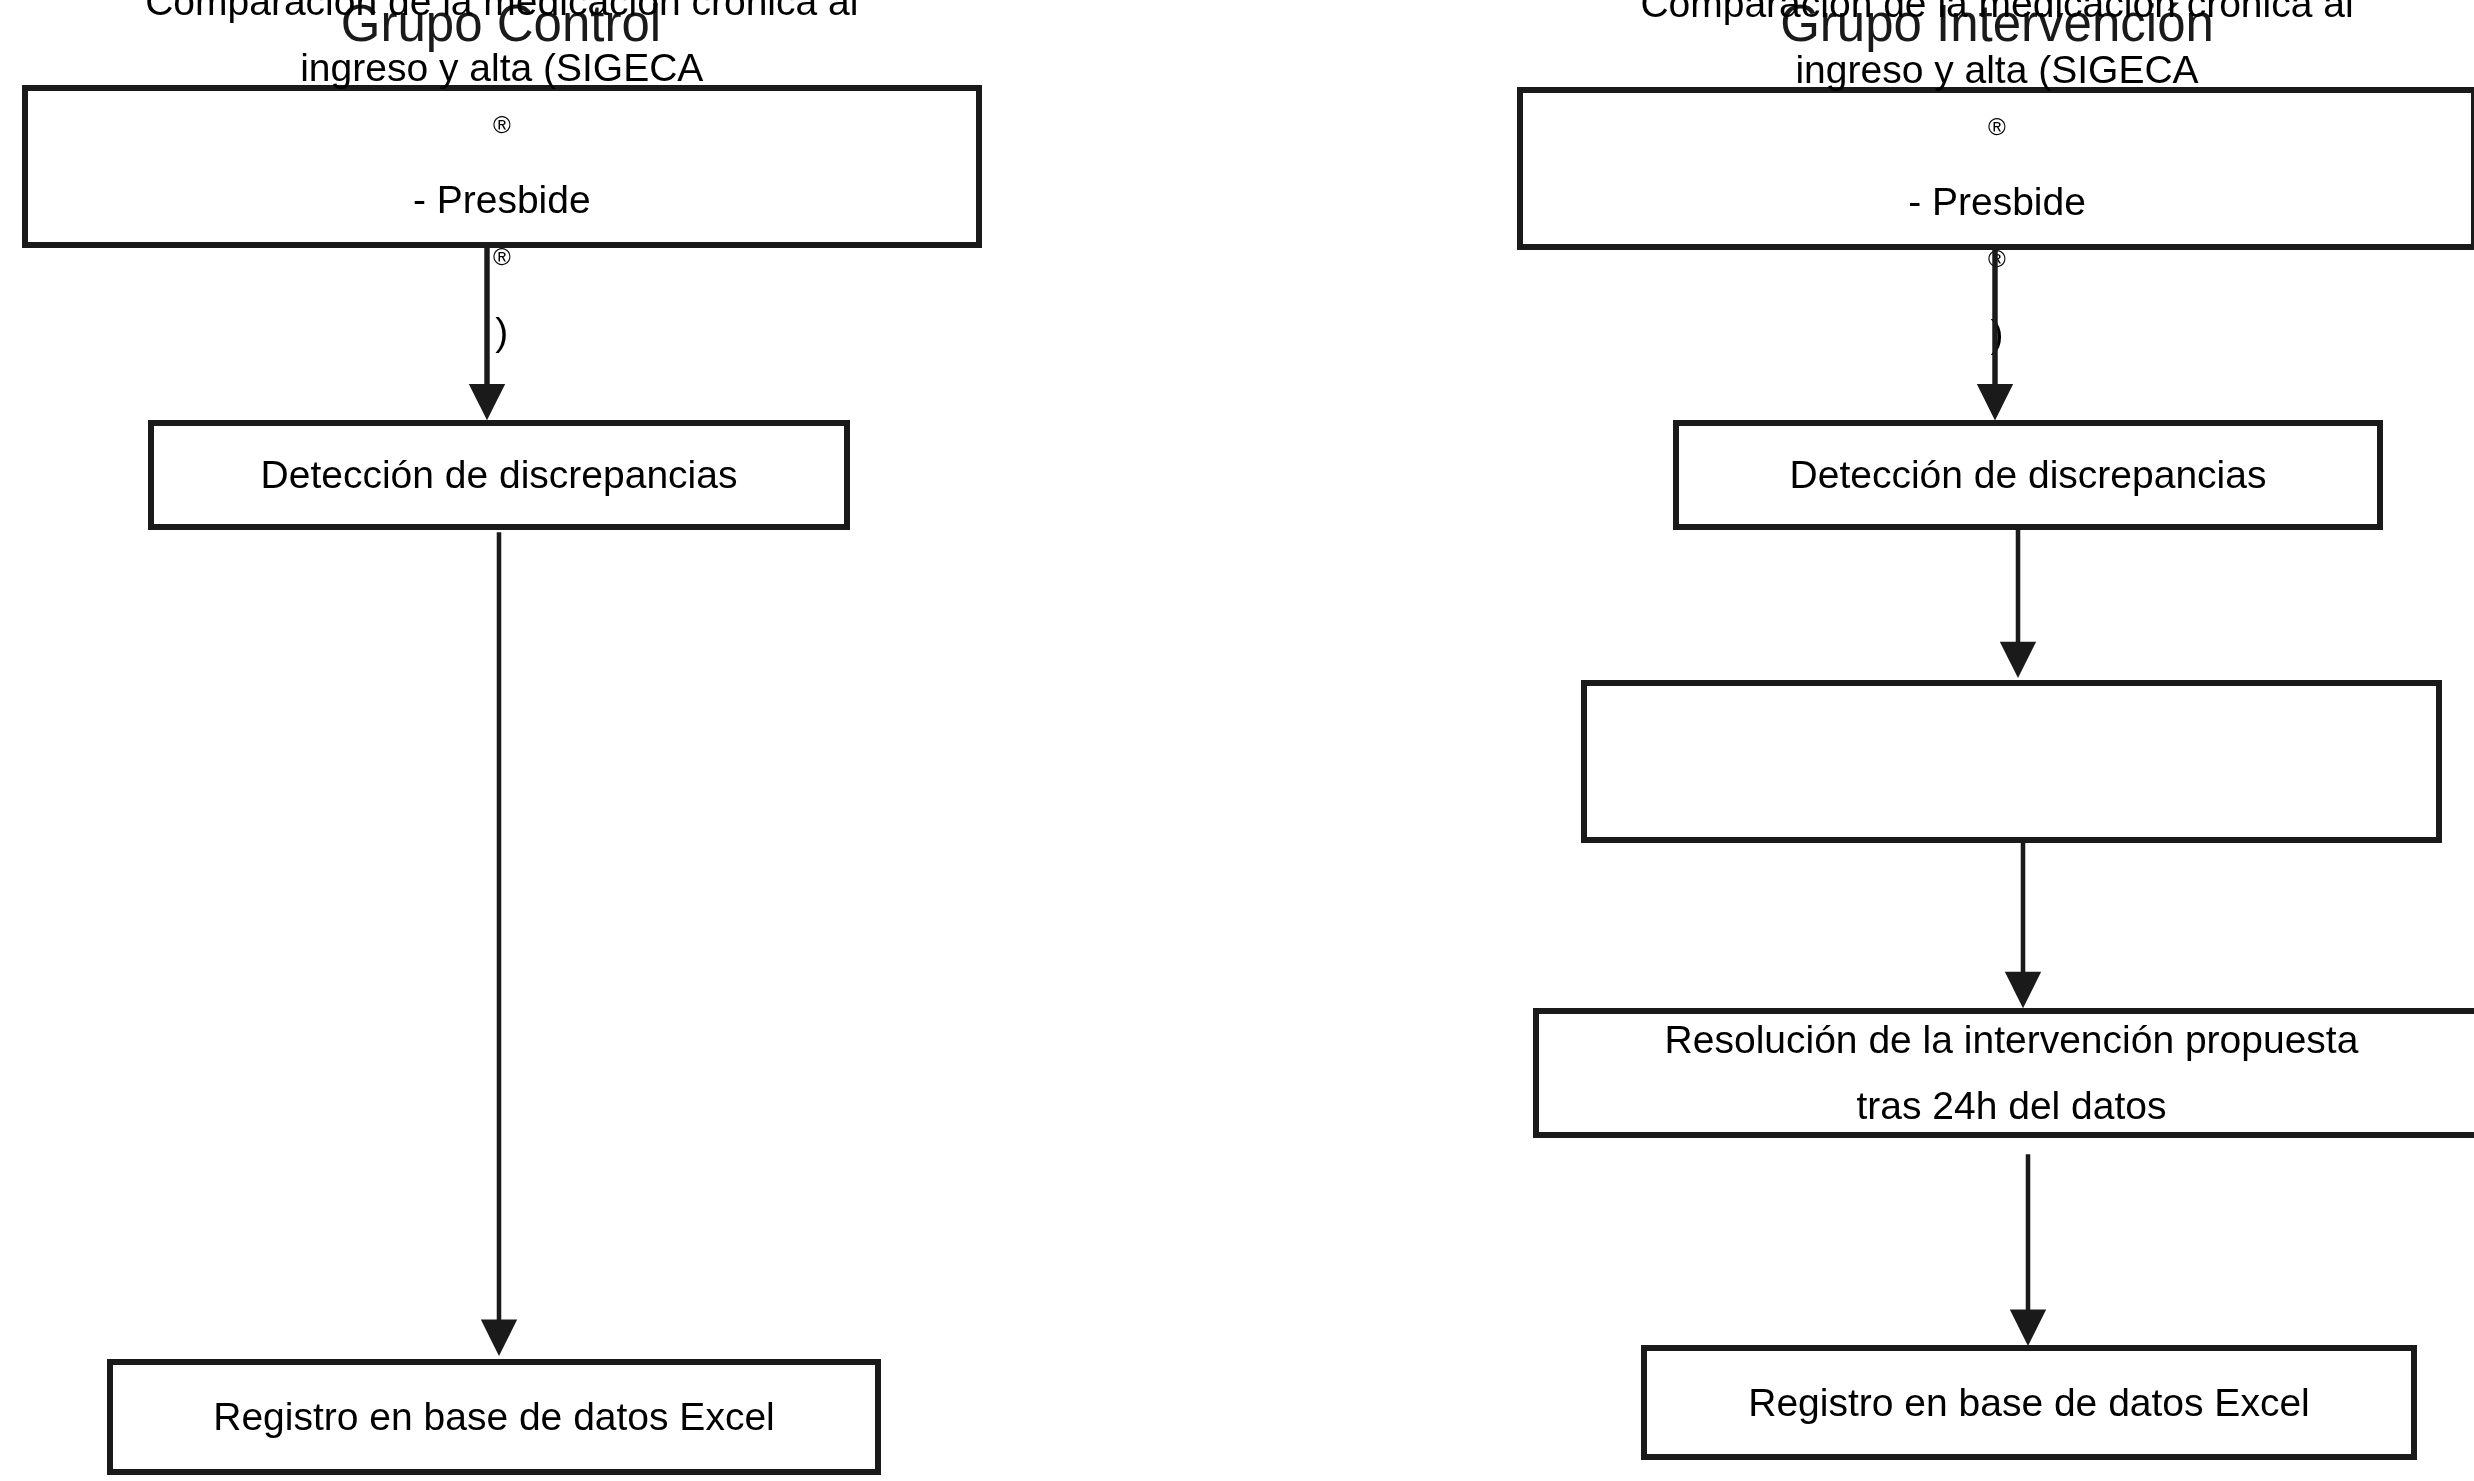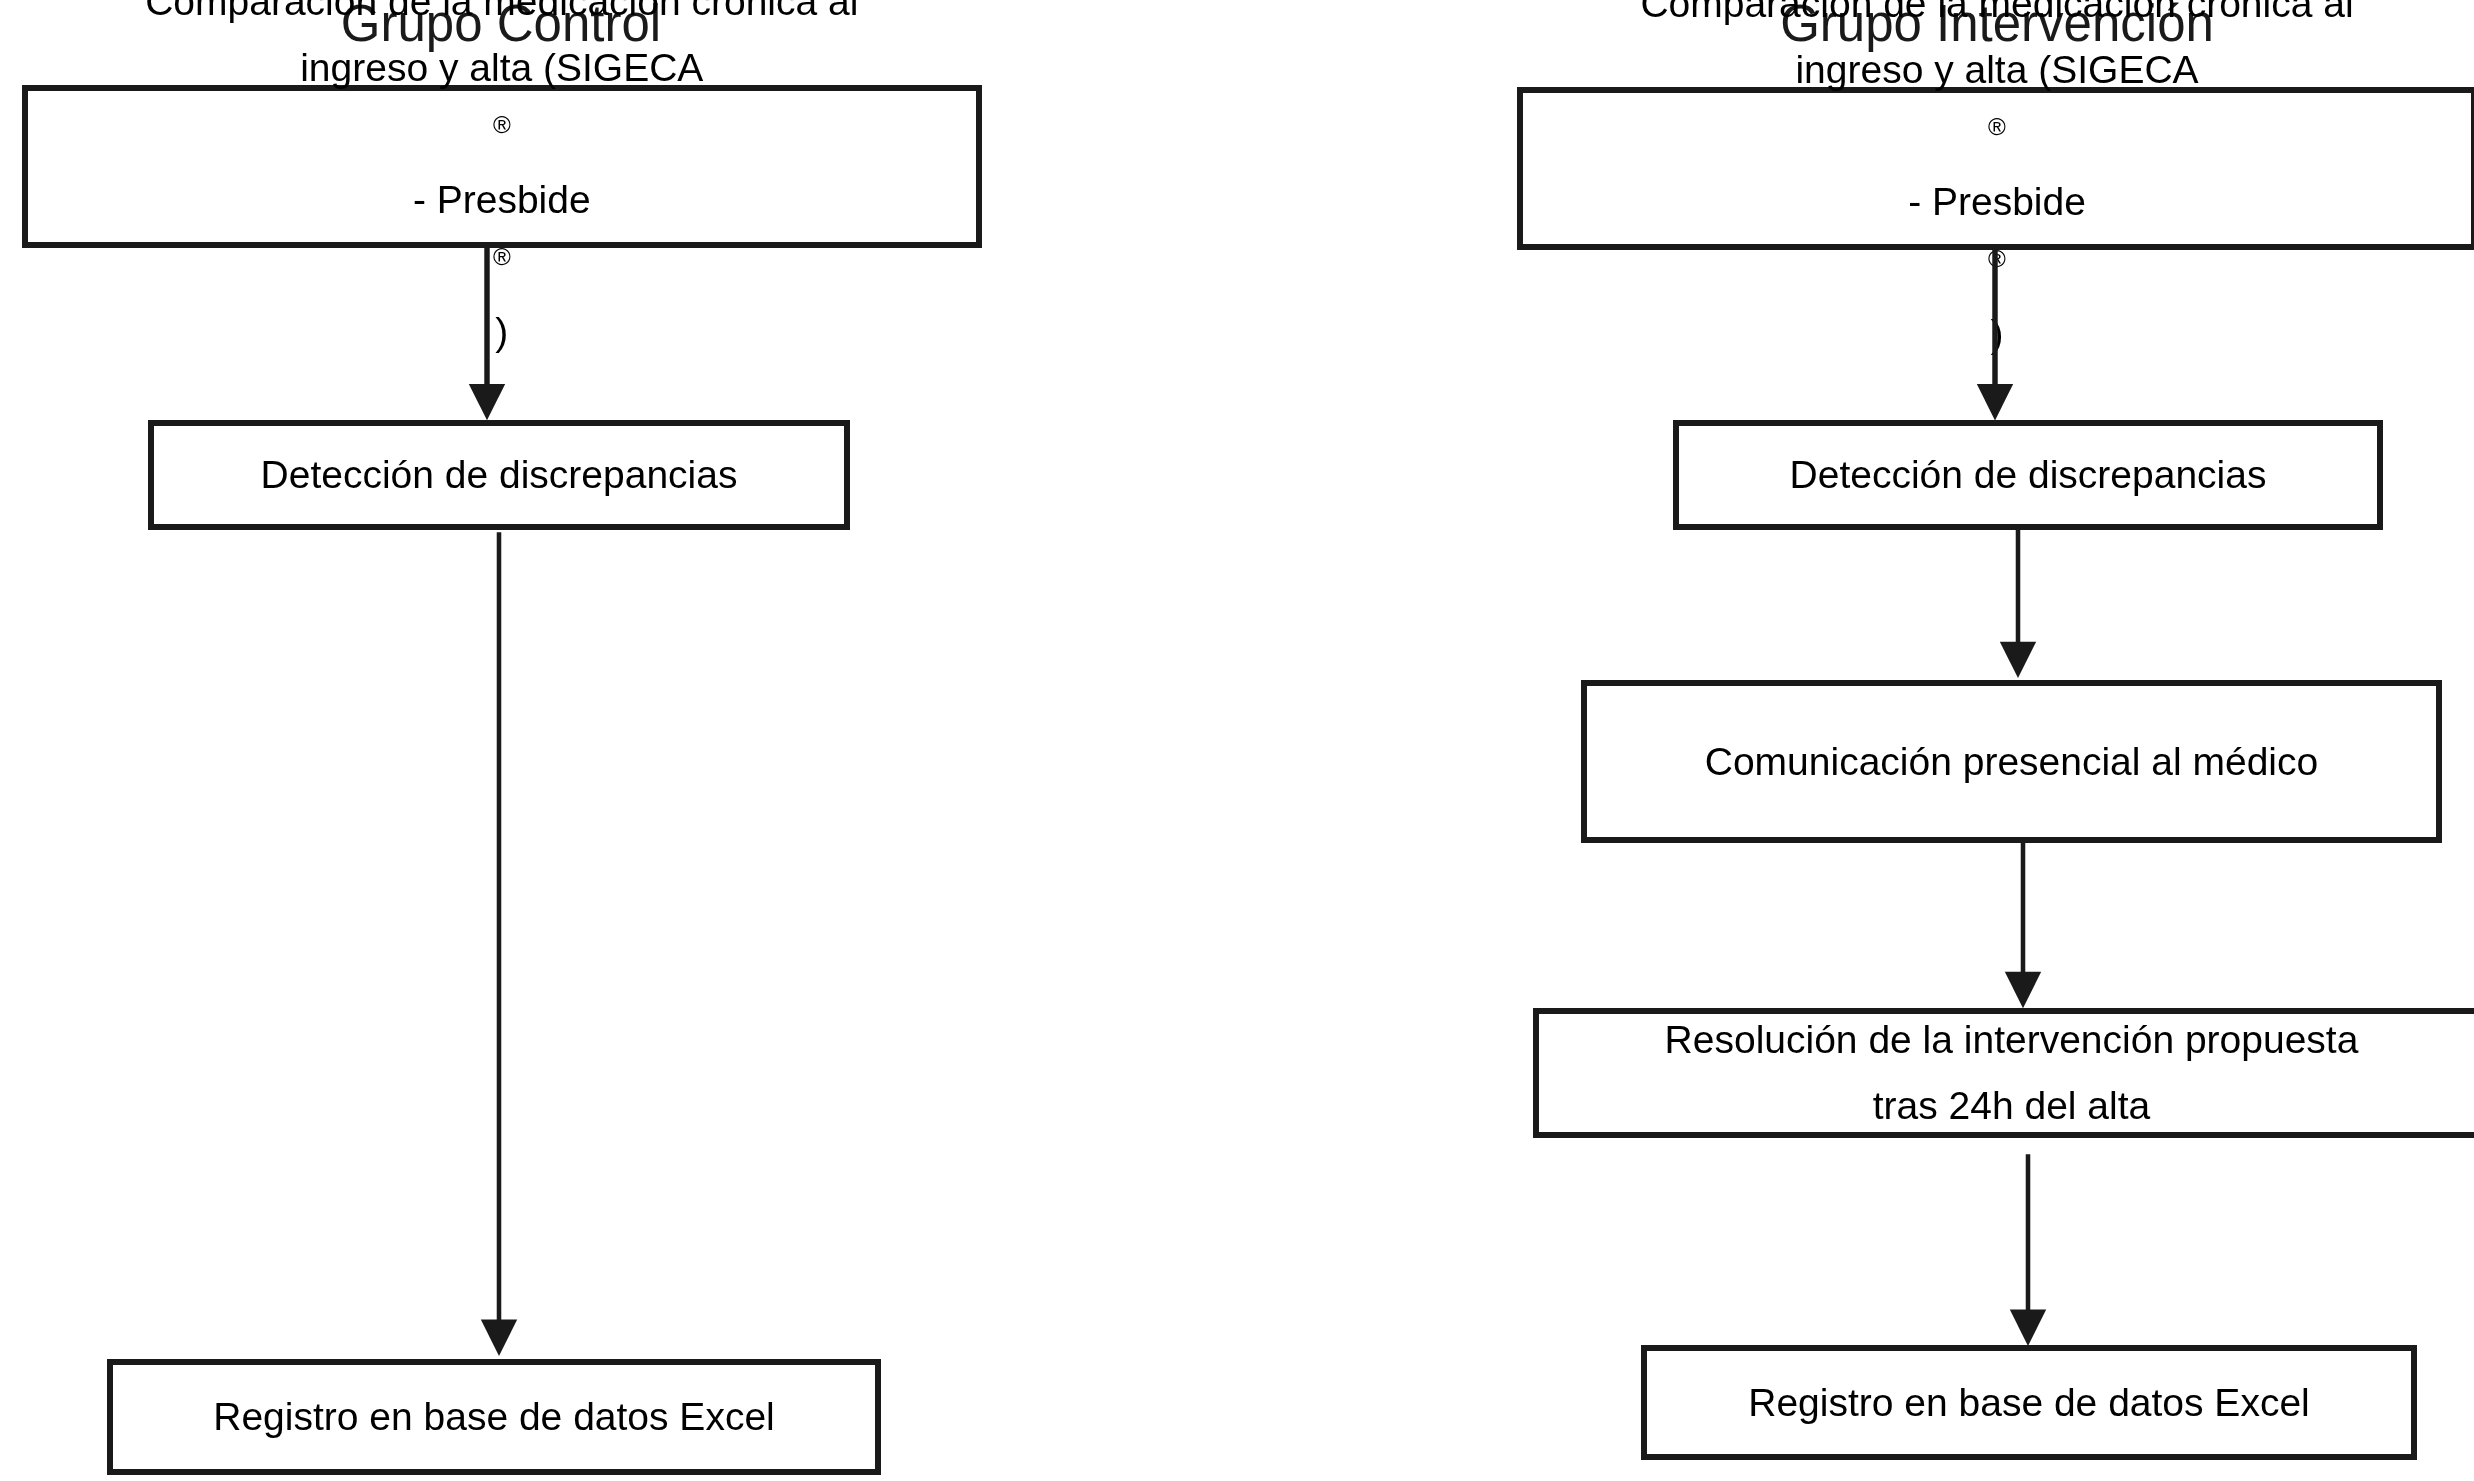--- a/index.html
+++ b/index.html
@@ -115,35 +115,34 @@
 
   <div class="connector" style="left:1978px; top:528px; width:40px; height:152px;">
     <svg width="40" height="152" viewBox="0 0 44 165">
       <line x1="22" y1="0" x2="22" y2="128" stroke="#1a1a1a" stroke-width="5"></line>
       <polygon points="2,124 42,124 22,164" fill="#1a1a1a"></polygon>
     </svg>
   </div>
 
   <div class="node" style="left:1561px; top:680px; width:861px; height:163px;">
     <span>
-      <span>Comunicación presencial al médico</span>
     </span>
   </div>
 
   <div class="connector" style="left:1983px; top:840px; width:40px; height:171px;">
     <svg width="40" height="171" viewBox="0 0 44 186">
       <line x1="22" y1="0" x2="22" y2="148" stroke="#1a1a1a" stroke-width="5"></line>
       <polygon points="2,144 42,144 22,184" fill="#1a1a1a"></polygon>
     </svg>
   </div>
 
   <div class="node" style="left:1513px; top:1008px; width:957px; height:130px;">
     <span>
       <span>Resolución de la intervención propuesta</span>
-      <span>tras 24h del alta</span>
+      <span>tras 24h del datos</span>
     </span>
   </div>
 
   <div class="connector" style="left:1988px; top:1153px; width:40px; height:195px;">
     <svg width="40" height="195" viewBox="0 0 44 212">
       <line x1="22" y1="0" x2="22" y2="175" stroke="#1a1a1a" stroke-width="5"></line>
       <polygon points="2,171 42,171 22,211" fill="#1a1a1a"></polygon>
     </svg>
   </div>
 

